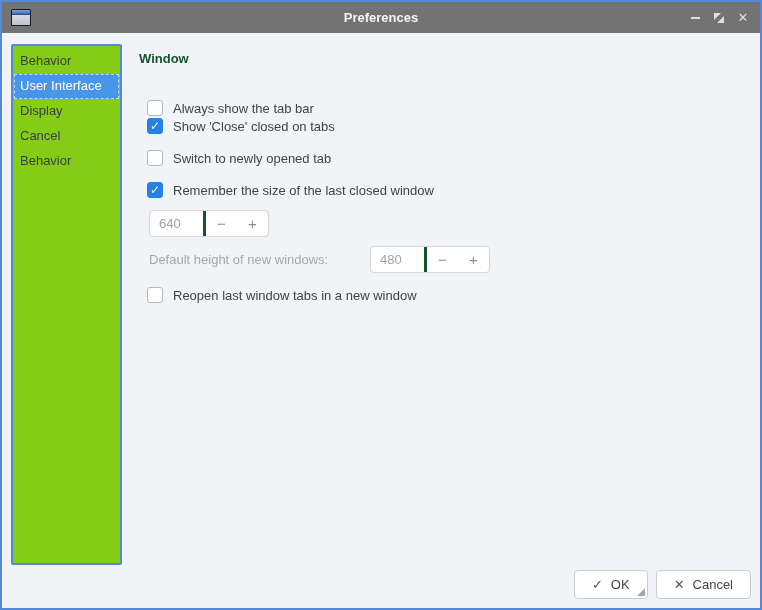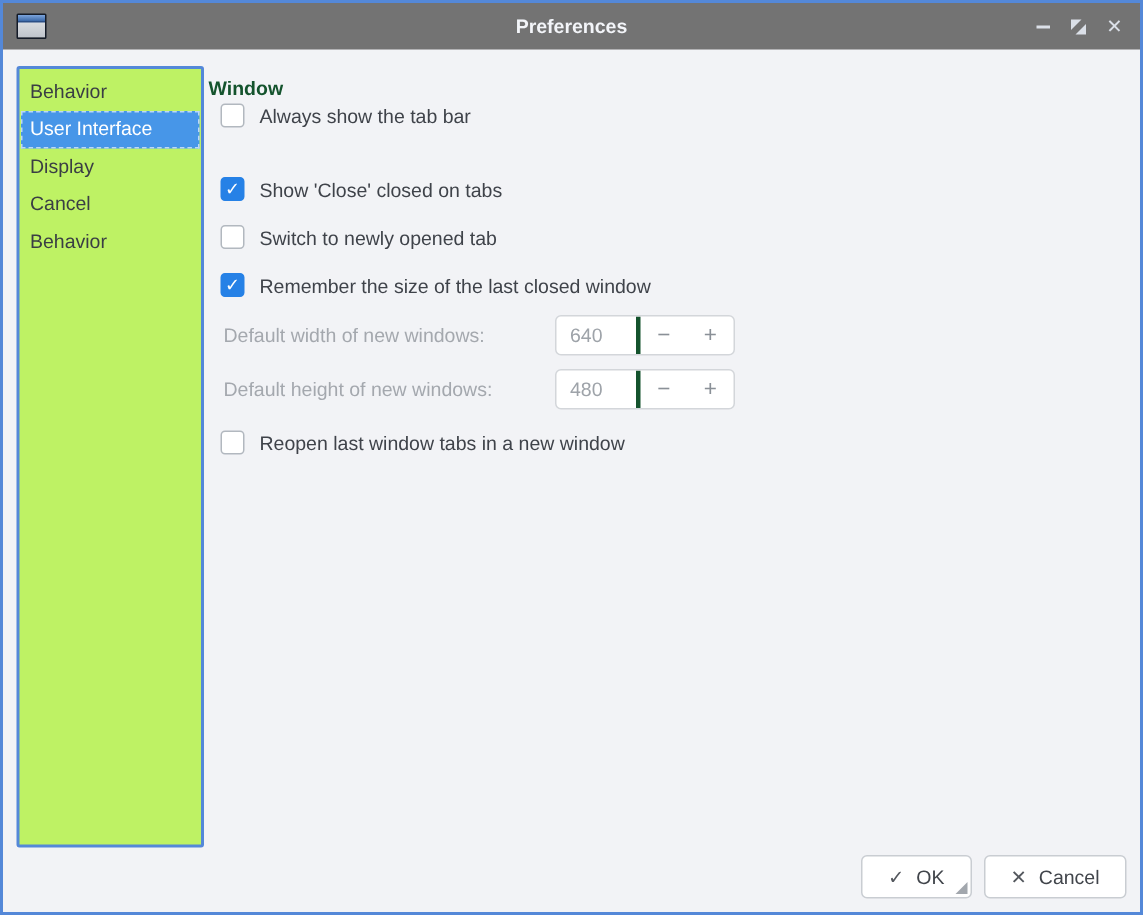--- a/index.html
+++ b/index.html
@@ -48,22 +48,22 @@
   }
   .tb-btn svg { display:block; }
   .minimize-bar { display:block; width:9px; height:2px; background:#dbe0e8; }
 
   
   .body { position:relative; height:575px; }
 
   
   .sidebar {
     position:absolute; left:9px; top:11px;
-    width:125px; height:521px;
-    background:#bef264;
+    width:111px; height:521px;
+    background:#84cc16;
     border:2px solid #5488d8;
     border-radius:2px;
     padding:3px 1px;
   }
   .sidebar-item {
     height:25px; line-height:24px;
     padding:0 6px; font-size:13px; color:#3a3e44;
     white-space:nowrap; overflow:hidden;
     cursor:default;
   }
@@ -163,21 +163,21 @@
     <div class="sidebar">
       <div class="sidebar-item">Behavior</div>
       <div class="sidebar-item selected">User Interface</div>
       <div class="sidebar-item">Display</div>
       <div class="sidebar-item">Cancel</div>
       <div class="sidebar-item">Behavior</div>
     </div>
 
     <div class="section-title">Window</div>
 
-    <div class="row" style="top:36px">
+    <div class="row" style="top:67px">
       <span class="checkbox">
         
       </span>
       <span class="cb-label">Always show the tab bar</span>
     </div>
 
     <div class="row" style="top:85px">
       <span class="checkbox checked">
         <span class="mark">✓</span>
       </span>
@@ -192,21 +192,20 @@
     </div>
 
     <div class="row" style="top:149px">
       <span class="checkbox checked">
         <span class="mark">✓</span>
       </span>
       <span class="cb-label">Remember the size of the last closed window</span>
     </div>
 
     <div class="row spin-row disabled" style="top:177px">
-      <span class="spin-label">Default width of new windows:</span>
       <span class="spinbox">
         <input class="spin-value" readonly="" value="640" style="">
         <span class="spin-btn">−</span>
         <span class="spin-btn">+</span>
       </span>
     </div>
 
     <div class="row spin-row disabled" style="top:213px">
       <span class="spin-label">Default height of new windows:</span>
       <span class="spinbox">

